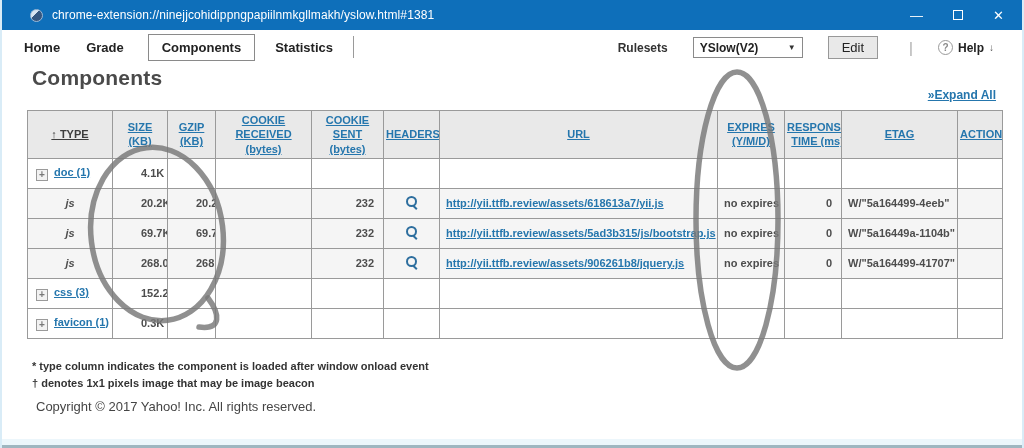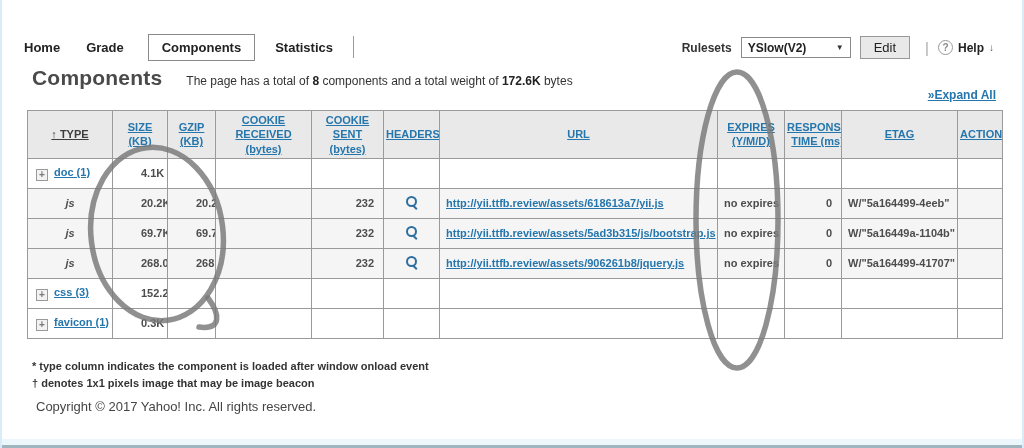--- a/index.html
+++ b/index.html
@@ -13,21 +13,21 @@
   .title-text{margin-left:9px;font-size:12px;letter-spacing:.1px;white-space:nowrap;}
   .win-controls{margin-left:auto;display:flex;align-items:center;gap:30px;margin-right:18px;}
   .win-btn{color:#fff;font-size:13px;line-height:1;cursor:default;}
   .maximize-box{width:10px;height:10px;border:1px solid #fff;}
   
   .toolbar-row{position:absolute;top:33px;left:0;right:0;height:30px;}
   .tabs{position:absolute;left:22px;top:0;display:flex;align-items:center;height:28px;}
   .tab{font-weight:bold;font-size:13px;color:#222;margin-right:26px;padding:5px 0;}
   .tab.active{border:1px solid #8a8a8a;background:#fff;padding:5px 13px;margin-right:20px;margin-left:-2px;}
   .tab-divider{width:1px;height:22px;background:#9a9a9a;margin-left:-6px;}
-  .right-controls{position:absolute;right:28px;top:3px;display:flex;align-items:center;gap:9px;}
+  .right-controls{position:absolute;right:28px;top:3px;display:flex;align-items:center;gap:25px;}
   .rulesets-label{font-weight:bold;font-size:12px;color:#333;}
   .select-box{width:110px;height:21px;border:1px solid #8a8a8a;background:#fff;display:flex;align-items:center;justify-content:space-between;padding:0 6px;text-align:center;}
   .select-value{font-weight:bold;font-size:12px;color:#222;}
   .select-arrow{font-size:8px;color:#333;}
   .edit-btn{border:1px solid #989898;background:#e9e9e9;font-size:13px;color:#222;padding:3px 13px;}
   .sep{color:#aaa;font-size:15px;margin-left:6px;}
   .help-wrap{display:flex;align-items:center;gap:5px;}
   .help-icon{width:15px;height:15px;border:1px solid #9a9a9a;border-radius:50%;color:#8a8a8a;font-size:10px;font-weight:bold;display:flex;align-items:center;justify-content:center;}
   .help-label{font-weight:bold;font-size:12px;color:#222;}
   .help-arrow{font-size:10px;color:#555;}
@@ -63,20 +63,29 @@
   .bottom-frame{position:absolute;left:0;right:0;bottom:0;height:9px;background:#ecf6fb;border-bottom:3px solid #9fb6c0;}
   
   .annotations{position:absolute;left:0;top:0;pointer-events:none;}
   .pen{fill:none;stroke:#787878;stroke-width:5.5;stroke-linecap:round;opacity:.82;}
 </style>
 </head>
 <body>
 
 <div class="canvas">
 
+  <div class="titlebar">
+    <div class="favicon"></div>
+    <div class="title-text">chrome-extension://ninejjcohidippngpapiilnmkgllmakh/yslow.html#1381</div>
+    <div class="win-controls">
+      <span class="win-btn">—</span>
+      <span class="win-btn maximize-box"></span>
+      <span class="win-btn">✕</span>
+    </div>
+  </div>
 
   <div class="toolbar-row">
     <div class="tabs">
       <span class="tab">Home</span>
       <span class="tab">Grade</span>
       <span class="tab active">Components</span>
       <span class="tab">Statistics</span>
       <span class="tab-divider"></span>
     </div>
     <div class="right-controls">
@@ -90,21 +99,20 @@
       <span class="help-wrap">
         <span class="help-icon">?</span>
         <span class="help-label">Help</span>
         <span class="help-arrow">↓</span>
       </span>
     </div>
   </div>
 
   <div class="page-head">
     <span class="page-title">Components</span>
-    <span class="summary"><span>The page has a total of </span><b>8</b><span> components and a total weight of </span><b>172.6K</b><span> bytes</span></span>
   </div>
   <a class="expand-all">»Expand All</a>
 
   <div class="tbl-wrap">
     <table>
       <colgroup>
         <col style="width:85px">
           <col style="width:55px">
           <col style="width:48px">
           <col style="width:96px">

